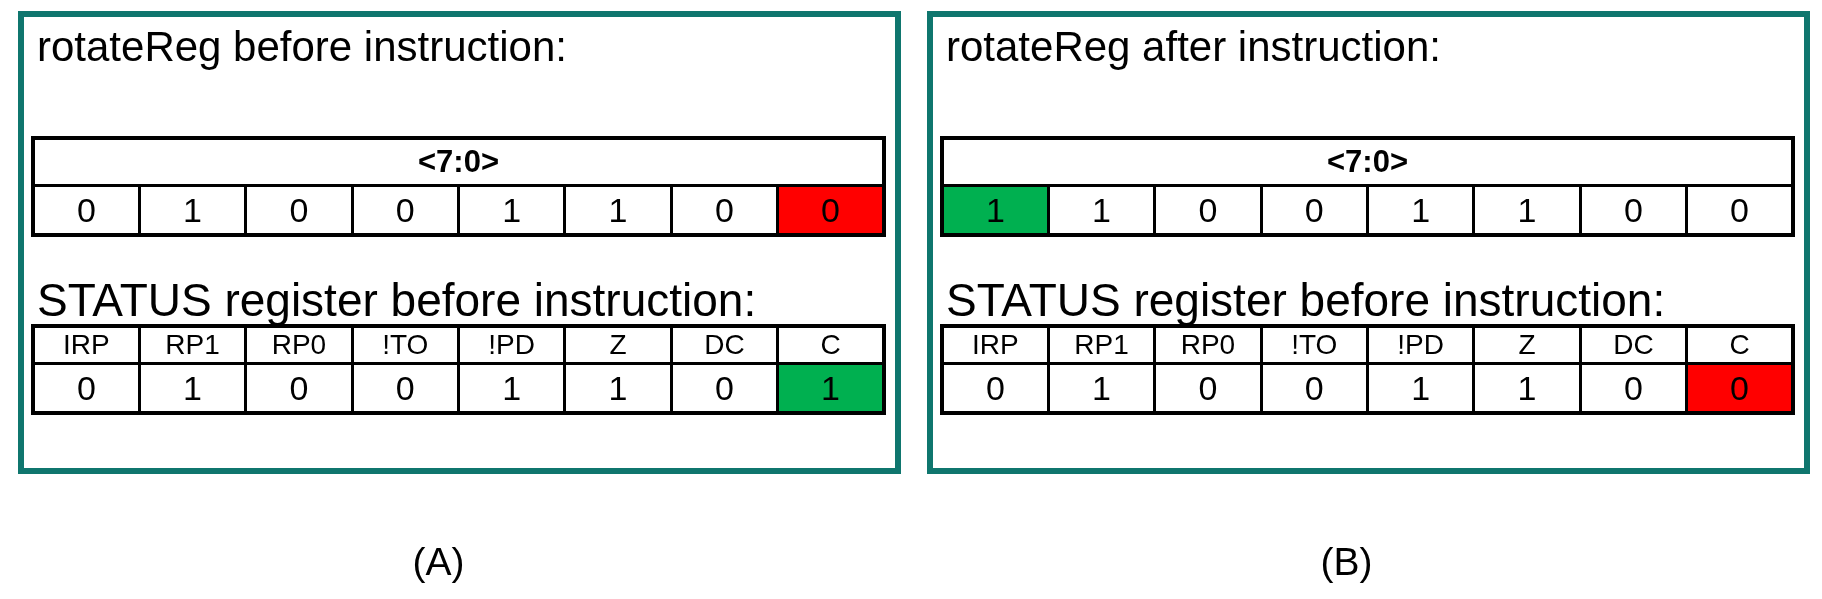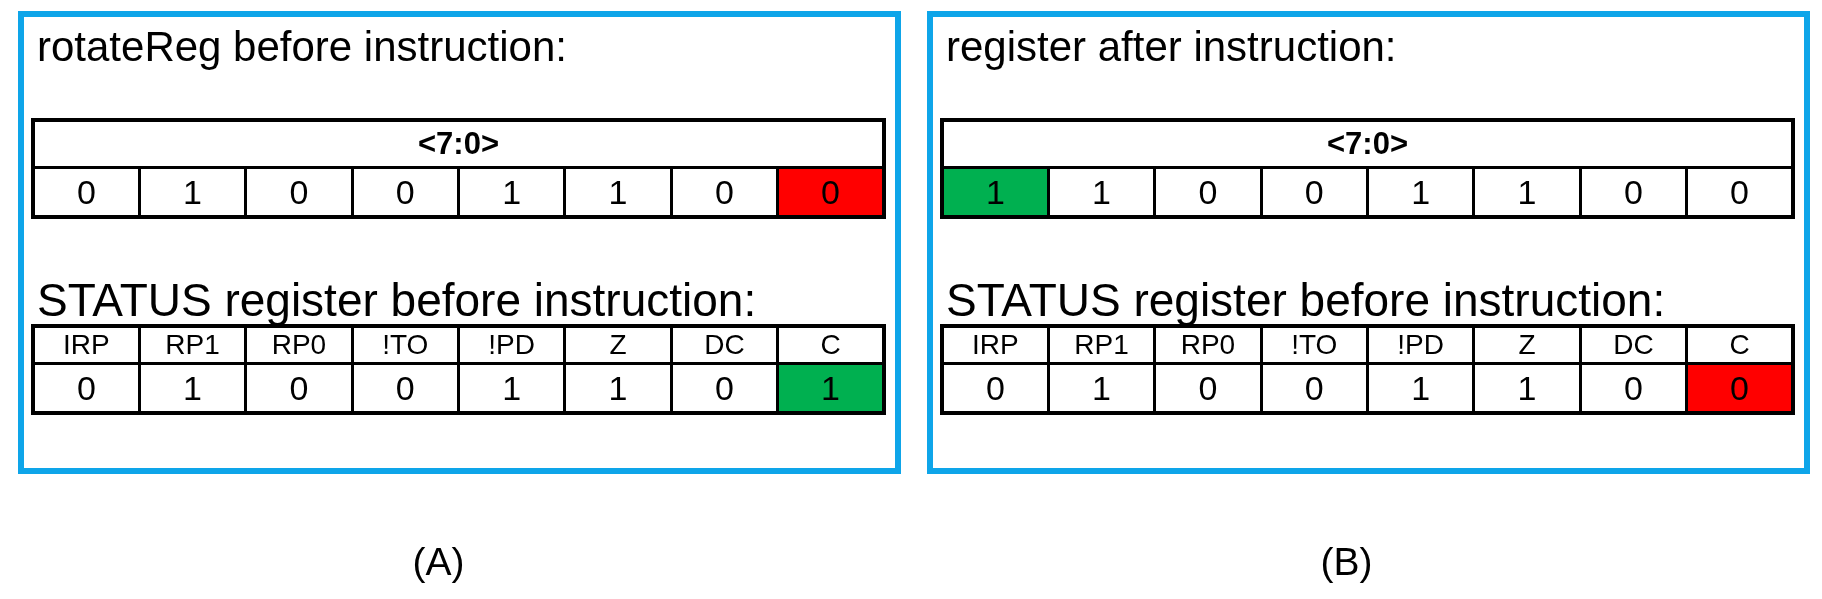--- a/index.html
+++ b/index.html
@@ -14,21 +14,21 @@
     width: 1822px;
     height: 599px;
     background: #FFFFFF;
     overflow: hidden;
   }
   .panel {
     position: absolute;
     top: 11px;
     width: 871px;
     height: 451px;
-    border: 6px solid #0ea5e9;
+    border: 6px solid #0f766e;
     background: #FFFFFF;
   }
   .panel--a { left: 18px; }
   .panel--b { left: 927px; }
 
   .reg-title {
     position: absolute;
     left: 13px;
     top: 6px;
     font-size: 42px;
@@ -46,21 +46,21 @@
 
   table.bit-table {
     position: absolute;
     left: 7px;
     width: 855px;
     border-collapse: collapse;
     table-layout: fixed;
     background: #FFFFFF;
     border: 4px solid #000000;
   }
-  table.reg-table { top: 101px; }
+  table.reg-table { top: 119px; }
   table.status-table { top: 307px; padding-left: 16px; }
 
   .bit-table th, .bit-table td {
     border: 3px solid #000000;
     text-align: center;
     vertical-align: middle;
     padding: 0;
     overflow: hidden;
   }
   .reg-table th {
@@ -151,21 +151,21 @@
           <td class="hl-none">1</td>
           <td class="hl-none">1</td>
           <td class="hl-none">0</td>
           <td class="hl-green">1</td>
         </tr>
       </tbody>
     </table>
   </section>
 
   <section class="panel panel--b">
-    <div class="reg-title">register after instruction:</div>
+    <div class="reg-title">rotateReg after instruction:</div>
 
     <table class="bit-table reg-table">
       <thead>
         <tr>
           <th colspan="8">&lt;7:0&gt;</th>
         </tr>
       </thead>
       <tbody>
         <tr>
           <td class="hl-green">1</td>

